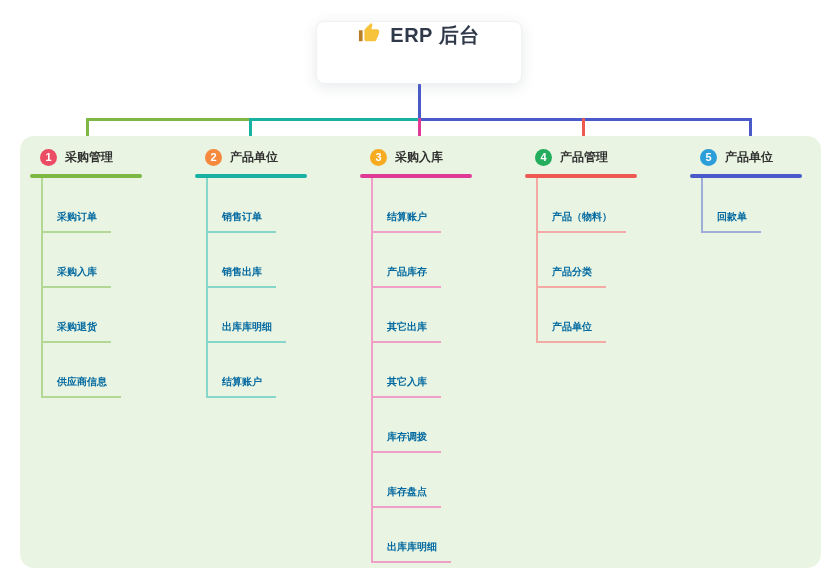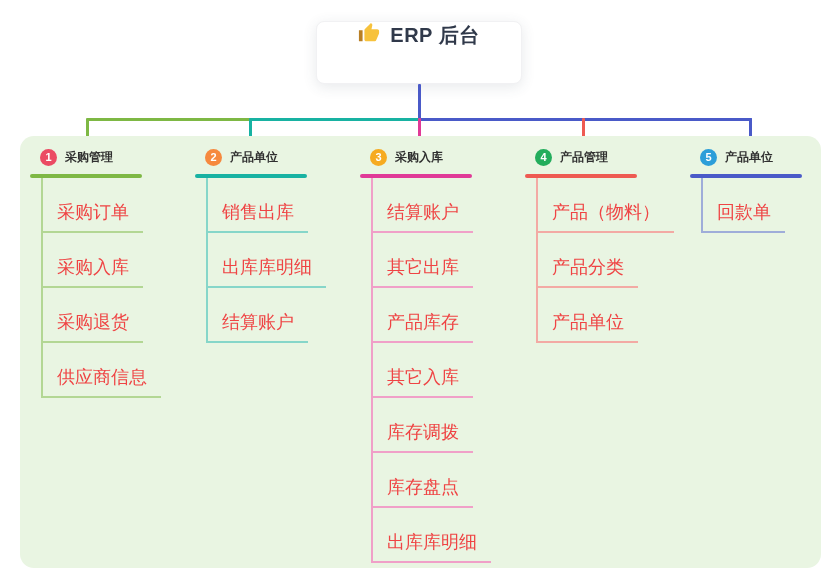--- a/index.html
+++ b/index.html
@@ -45,21 +45,21 @@
   .btitle{font-size:12px;font-weight:600;color:#303030;white-space:nowrap;}
   .hline{margin-top:6px;width:112px;height:4px;border-radius:2px;background:var(--hc);}
   .children{position:relative;width:112px;}
   .vline{position:absolute;left:11px;top:0;bottom:0;width:2px;background:var(--cc);}
   .child{position:relative;height:55px;cursor:pointer;}
   .cbox{
     position:absolute;left:11px;bottom:0;
     border-bottom:2px solid var(--cc);
     padding:0 14px 7px 16px;white-space:nowrap;
   }
-  .ctext{font-size:18px;color:#ef4444;}
+  .ctext{font-size:10px;color:#0369a1;font-weight:bold;}
 </style>
 </head>
 <body>
 
 <div class="stage">
 
   <div class="root-card">
     <span class="thumb">
       <svg width="22" height="22" viewBox="0 0 24 24" aria-hidden="true">
         <path d="M1 21h4V9H1v12z" fill="#b97f24"></path>
@@ -106,20 +106,23 @@
 
   <div class="branch b2" style="--badge: #f6893e; --hc: #18b2a2; --cc: #86d6c9;">
     <div class="branch-header">
       <span class="badge">2</span>
       <span class="btitle">产品单位</span>
     </div>
     <div class="hline"></div>
     <div class="children">
       <div class="vline"></div>
       <div class="child">
+          <div class="cbox"><span class="ctext">销售订单</span></div>
+        </div>
+      <div class="child">
           <div class="cbox"><span class="ctext">销售出库</span></div>
         </div>
       <div class="child">
           <div class="cbox"><span class="ctext">出库库明细</span></div>
         </div>
       <div class="child">
           <div class="cbox"><span class="ctext">结算账户</span></div>
         </div>
     </div>
   </div>
@@ -129,24 +132,24 @@
       <span class="badge">3</span>
       <span class="btitle">采购入库</span>
     </div>
     <div class="hline"></div>
     <div class="children">
       <div class="vline"></div>
       <div class="child">
           <div class="cbox"><span class="ctext">结算账户</span></div>
         </div>
       <div class="child">
-          <div class="cbox"><span class="ctext">其它出库</span></div>
+          <div class="cbox"><span class="ctext">产品库存</span></div>
         </div>
       <div class="child">
-          <div class="cbox"><span class="ctext">产品库存</span></div>
+          <div class="cbox"><span class="ctext">其它出库</span></div>
         </div>
       <div class="child">
           <div class="cbox"><span class="ctext">其它入库</span></div>
         </div>
       <div class="child">
           <div class="cbox"><span class="ctext">库存调拨</span></div>
         </div>
       <div class="child">
           <div class="cbox"><span class="ctext">库存盘点</span></div>
         </div>

